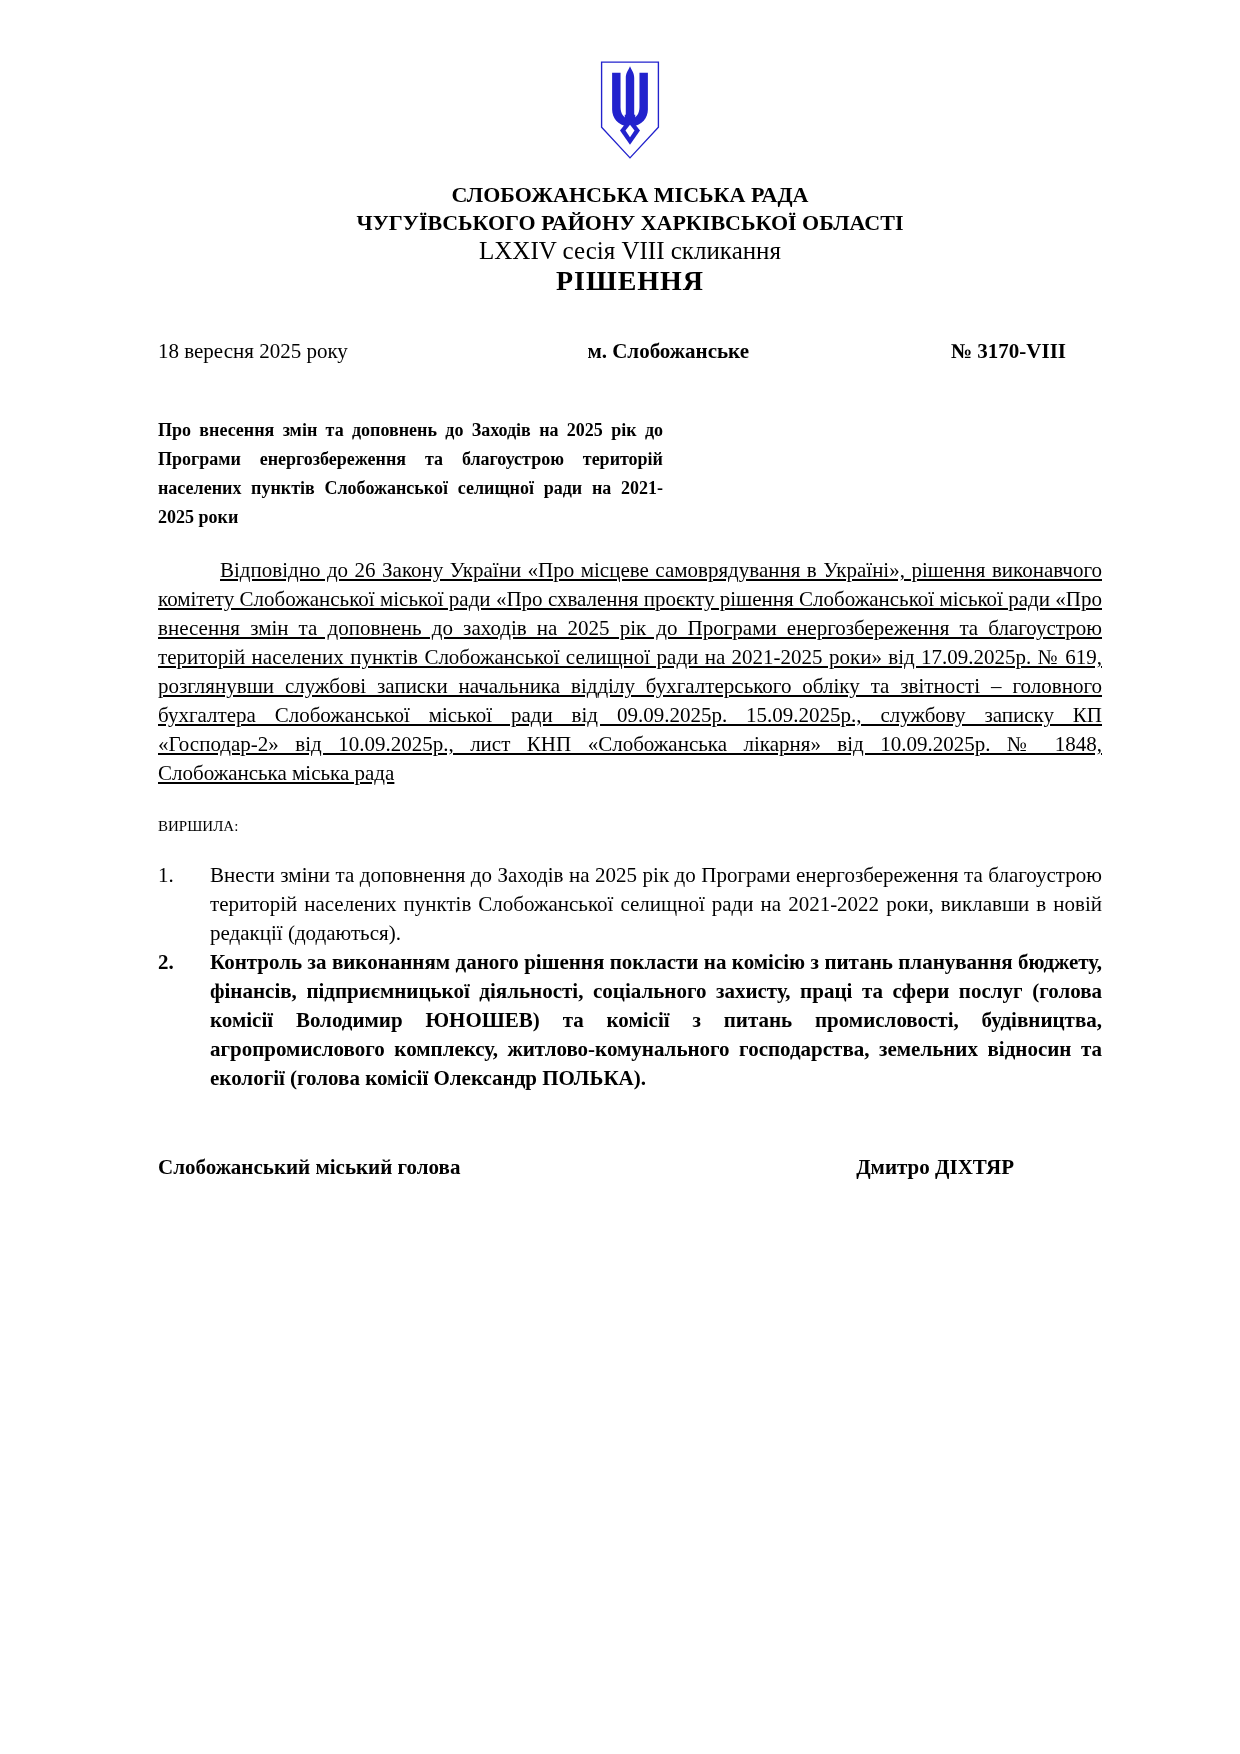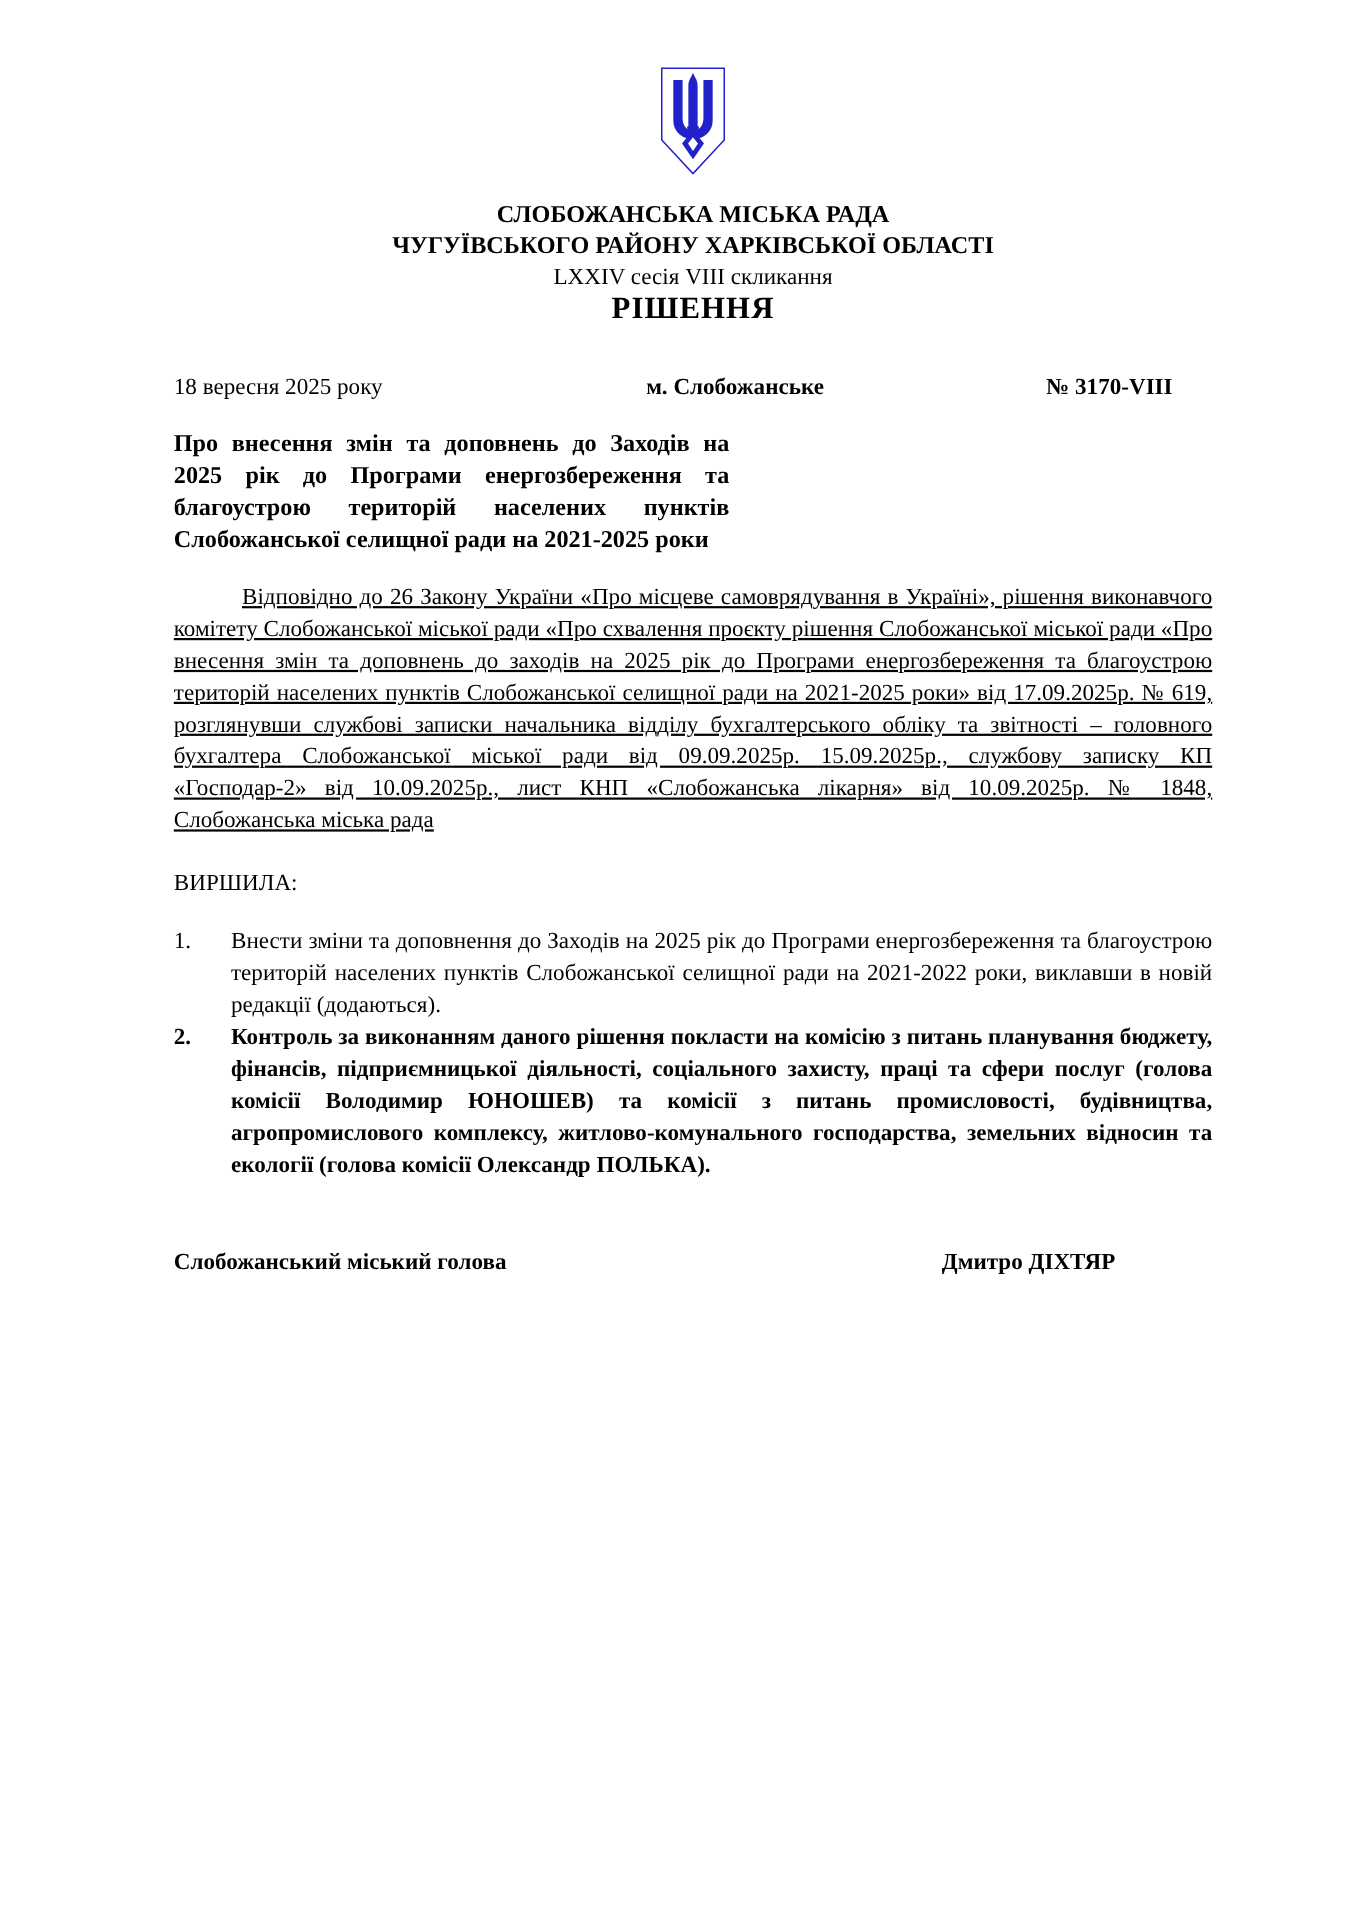--- a/index.html
+++ b/index.html
@@ -27,59 +27,59 @@
   .emblem svg { display: block; width: 64px; height: 101px; }
   .emblem .shield { fill: none; stroke: var(--emblem-color, #2222cd); stroke-width: 1.3; }
   .emblem .prong  { fill: var(--emblem-color, #2222cd); }
   .emblem .hole   { fill: #ffffff; }
 
   .hdr {
     text-align: center;
     font-size: 22px;
     line-height: 28px;
   }
-  .hdr.session { font-size: 21px; }
+  .hdr.session { font-size: 25px; }
 
   .doctype {
     text-align: center;
     font-size: 28px;
     letter-spacing: 1px;
   }
 
   .meta-row {
     display: flex;
     align-items: baseline;
     margin-top: 42px;
     font-size: 21px;
     gap: 43px;
   }
   .meta-date   { flex: 1; text-align: left; }
   .meta-place  { flex: 1; text-align: right; font-weight: bold; }
   .meta-number { flex: 1; text-align: right; font-weight: bold; padding-right: 36px; }
 
   .subject {
-    margin-top: 24px;
+    margin-top: 52px;
     width: 505px;
-    font-size: 22px;
+    font-size: 18px;
     line-height: 29px;
     text-align: justify;
   }
 
   .body-par {
     margin-top: 24px;
     font-size: 21px;
     line-height: 29px;
     text-align: justify;
     text-indent: 62px;
     text-decoration: underline;
   }
 
   .resolved {
     margin-top: 30px;
-    font-size: 21px;
+    font-size: 15px;
   }
 
   .list { margin-top: 26px; font-size: 21px; }
   .li { display: flex; }
   .li .num { width: 52px; flex: 0 0 52px; line-height: 29px; }
   .li .txt { flex: 1; line-height: 29px; text-align: justify; }
   .li.bold-item .num, .li.bold-item .txt { font-weight: bold; }
 
   .sig-row {
     display: flex;

